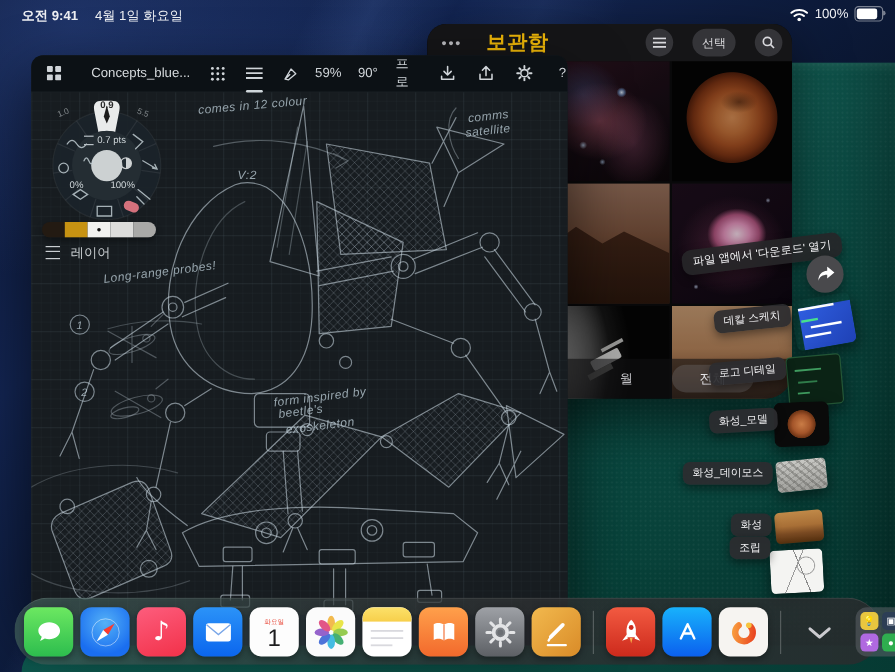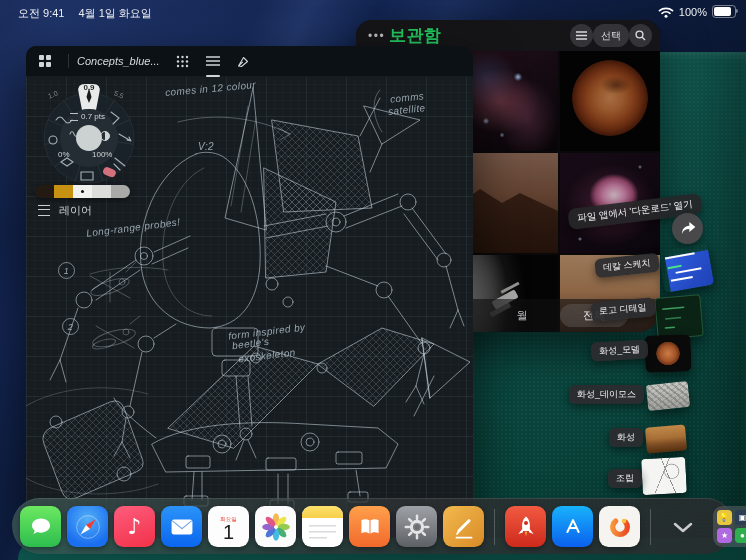--- a/index.html
+++ b/index.html
@@ -16,32 +16,32 @@
       radial-gradient(rgba(255,255,255,.05) .5px, transparent 1.2px),
       linear-gradient(150deg,#156b60 0%,#0e5149 30%,#08423a 65%,#05332d 100%);
     background-size:4px 4px,100% 100%;
     box-shadow:inset 3px 3px 10px rgba(170,230,215,.12), inset -20px -20px 60px rgba(0,0,0,.35);}
   .desktop-green-strip{position:absolute;left:18px;top:538px;right:0;bottom:0;border-top-left-radius:44px;
     background:linear-gradient(90deg,#0d564d,#0a473f 60%,#063a33);}
 
   
   .status-bar{position:absolute;left:0;top:0;right:0;height:24px;color:#eceef2;font-size:11px;z-index:60;}
   .sb-left{position:absolute;left:18px;top:6px;display:flex;gap:14px;}
-  .sb-time{font-weight:400;}
+  .sb-time{font-weight:700;}
   .sb-right{position:absolute;right:10px;top:5px;display:flex;align-items:center;gap:5px;}
   .battery{position:relative;width:22px;height:11px;border:1px solid rgba(255,255,255,.45);border-radius:3.5px;}
   .battery i{position:absolute;left:1px;top:1px;bottom:1px;width:17px;background:#fff;border-radius:2px;}
   .battery b{position:absolute;right:-3px;top:3px;width:2px;height:4px;background:rgba(255,255,255,.45);border-radius:0 2px 2px 0;}
 
   
   .photos-window{position:absolute;left:356px;top:20px;width:304px;height:312px;background:#0c0c0e;border-radius:16px 16px 22px 22px;overflow:hidden;z-index:10;box-shadow:0 18px 45px rgba(0,0,0,.55);}
   .pw-header{position:absolute;left:0;top:0;right:0;height:31px;background:rgba(22,22,24,.96);display:flex;align-items:center;z-index:3;}
   .pw-more{color:#b9b9bd;font-size:12px;letter-spacing:1.5px;margin-left:12px;}
-  .pw-title{color:#22c55e;font-size:17px;font-weight:700;margin-left:4px;letter-spacing:.3px;}
-  .pw-btns{margin-left:auto;display:flex;align-items:center;gap:0;margin-right:8px;}
+  .pw-title{color:#eab308;font-size:17px;font-weight:700;margin-left:20px;letter-spacing:.3px;}
+  .pw-btns{margin-left:auto;display:flex;align-items:center;gap:16px;margin-right:8px;}
   .pw-circle{width:23px;height:23px;border-radius:50%;background:rgba(58,58,62,.85);display:flex;align-items:center;justify-content:center;color:#d9d9dd;font-size:10px;}
   .pw-select{width:auto;padding:0 8px;border-radius:12px;height:23px;}
   .pw-grid{position:absolute;left:0;top:31px;width:304px;display:grid;grid-template-columns:100px 100px 100px;grid-auto-rows:100px;gap:2px;}
   .photo{width:100px;height:100px;position:relative;overflow:hidden;}
   .ph-filler{background:linear-gradient(160deg,#1a1316,#0d090b);}
   .ph-horsehead{background:
       radial-gradient(6px 6px at 60% 26%, rgba(225,240,255,.95), rgba(130,180,240,.55) 40%, transparent 70%),
       radial-gradient(5px 5px at 28% 70%, rgba(200,225,255,.8), transparent 65%),
       radial-gradient(4px 4px at 44% 84%, rgba(190,220,255,.7), transparent 65%),
       radial-gradient(55% 45% at 42% 50%, rgba(208,106,128,.5), transparent 72%),
@@ -67,21 +67,21 @@
   .ph-rover::after{content:"";position:absolute;inset:0;background:radial-gradient(60% 26% at 50% 96%, rgba(16,8,4,.85), transparent 72%);}
   .pw-dim{position:absolute;inset:0;background:rgba(0,0,0,.22);z-index:2;pointer-events:none;}
   .pw-bottombar{position:absolute;left:0;right:0;bottom:0;height:33px;background:rgba(16,16,18,.6);z-index:4;display:flex;align-items:center;}
   .pw-month{position:absolute;left:144px;width:44px;text-align:center;color:#c6c6ca;font-size:11px;}
   .pw-all{position:absolute;left:204px;width:68px;height:23px;border-radius:12px;background:rgba(125,125,130,.30);color:#ececf0;font-size:11px;display:flex;align-items:center;justify-content:center;}
 
   
   .concepts-window{position:absolute;left:26px;top:46px;width:447px;height:466px;background:#171c20;border-radius:10px;overflow:hidden;z-index:20;box-shadow:0 20px 50px rgba(0,0,0,.6);}
   .cw-toolbar{position:absolute;left:0;top:0;right:0;height:30px;background:rgba(12,17,21,.95);border-bottom:1px solid rgba(255,255,255,.04);display:flex;align-items:center;z-index:5;color:#c9ced2;}
   .cw-toolbar .tdiv{width:1px;height:14px;background:rgba(255,255,255,.14);margin:0 8px;}
-  .cw-title{font-size:11px;color:#d6dadd;white-space:nowrap;font-style:italic;}
+  .cw-title{font-size:11px;color:#d6dadd;white-space:nowrap;}
   .tbtn{display:flex;align-items:center;justify-content:center;min-width:18px;height:22px;margin:0 6px;}
   .cw-right{margin-left:auto;display:flex;align-items:center;margin-right:8px;}
   .cw-right .tbtn{margin:0 7px;font-size:11px;color:#cfd4d8;}
   .lines-active{position:relative;}
   .lines-active::after{content:"";position:absolute;left:2px;bottom:-5px;width:14px;height:2px;background:#cfd6da;border-radius:1px;}
   .cw-canvas{position:absolute;left:0;top:30px;right:0;bottom:0;
     background-color:#171c20;
     background-image:
       linear-gradient(rgba(140,172,182,.075) 1px, transparent 1px),
       linear-gradient(90deg, rgba(140,172,182,.075) 1px, transparent 1px),
@@ -255,20 +255,44 @@
       <span class="tbtn lines-active">
         <svg width="14" height="10" viewBox="0 0 14 10">
           <path d="M0,1 H14 M0,5 H14 M0,9 H14" stroke="#cfd4d8" stroke-width="1.5"></path>
         </svg>
       </span>
       <span class="tbtn">
         <svg width="13" height="13" viewBox="0 0 13 13">
           <path d="M2.5,11 L7.5,2.5 L11.5,6.5 L5.5,11.5 Z M2.5,11 L6.8,6.8" stroke="#cfd4d8" stroke-width="1.1" fill="none" stroke-linejoin="round"></path>
         </svg>
       </span>
+      <div class="cw-right">
+        <span class="tbtn">59%</span>
+        <span class="tbtn">90°</span>
+        <span class="tbtn">프로</span>
+        <span class="tbtn">
+          <svg width="14" height="14" viewBox="0 0 14 14">
+            <path d="M7,1.5 V8 M4,5.5 L7,8.5 L10,5.5 M2,9.5 V12 H12 V9.5" stroke="#cfd4d8" stroke-width="1.3" fill="none" stroke-linecap="round" stroke-linejoin="round"></path>
+          </svg>
+        </span>
+        <span class="tbtn">
+          <svg width="14" height="14" viewBox="0 0 14 14">
+            <path d="M7,9 V1.5 M4,4.5 L7,1.5 L10,4.5 M2,8 V12 H12 V8" stroke="#cfd4d8" stroke-width="1.3" fill="none" stroke-linecap="round" stroke-linejoin="round"></path>
+          </svg>
+        </span>
+        <span class="tbtn">
+          <svg width="14" height="14" viewBox="0 0 14 14">
+            <circle cx="7" cy="7" r="3" stroke="#cfd4d8" stroke-width="1.3" fill="none"></circle>
+            <g stroke="#cfd4d8" stroke-width="1.6" stroke-linecap="round">
+              <path d="M7,1 V2.6 M7,11.4 V13 M1,7 H2.6 M11.4,7 H13 M2.8,2.8 L3.9,3.9 M10.1,10.1 L11.2,11.2 M11.2,2.8 L10.1,3.9 M3.9,10.1 L2.8,11.2"></path>
+            </g>
+          </svg>
+        </span>
+        <span class="tbtn">?</span>
+      </div>
     </div>
 
     <div class="cw-canvas"></div>
 
     <svg class="sketch-svg" width="447" height="436" viewBox="0 0 447 436">
       <defs>
         <pattern id="xh" width="7" height="7" patternUnits="userSpaceOnUse">
           <path d="M0,7 L7,0 M0,0 L7,7" stroke="rgba(190,205,214,.26)" stroke-width="0.7"></path>
         </pattern>
       </defs>
@@ -429,21 +453,21 @@
 
   <span class="drag-label" style="right:98px;top:341px;transform:rotate(-3deg);">화성_모델</span>
   <div class="thumb th-marsmodel"></div>
 
   <span class="drag-label" style="right:102px;top:385px;">화성_데이모스</span>
   <div class="thumb th-deimos"></div>
 
   <span class="drag-label" style="right:103px;top:428px;">화성</span>
   <div class="thumb th-mars"></div>
 
-  <span class="drag-label" style="right:104px;top:469px;">조립</span>
+  <span class="drag-label" style="right:104px;top:447px;">조립</span>
   <div class="thumb th-assembly"></div>
 
   <div class="dock">
     <div class="dicon d-messages">
       <svg width="28" height="26" viewBox="0 0 48 46">
         <path d="M24,8 c9,0 16,5.5 16,12.5 c0,7 -7,12.5 -16,12.5 c-2.3,0 -4.5,-.4 -6.4,-1 l-7,3.5 2.4,-6 c-3.1,-2.3 -5,-5.5 -5,-9 C8,13.5 15,8 24,8 Z" fill="#fff"></path>
       </svg>
     </div>
     <div class="dicon d-safari">
       <svg width="34" height="34" viewBox="0 0 48 48">

